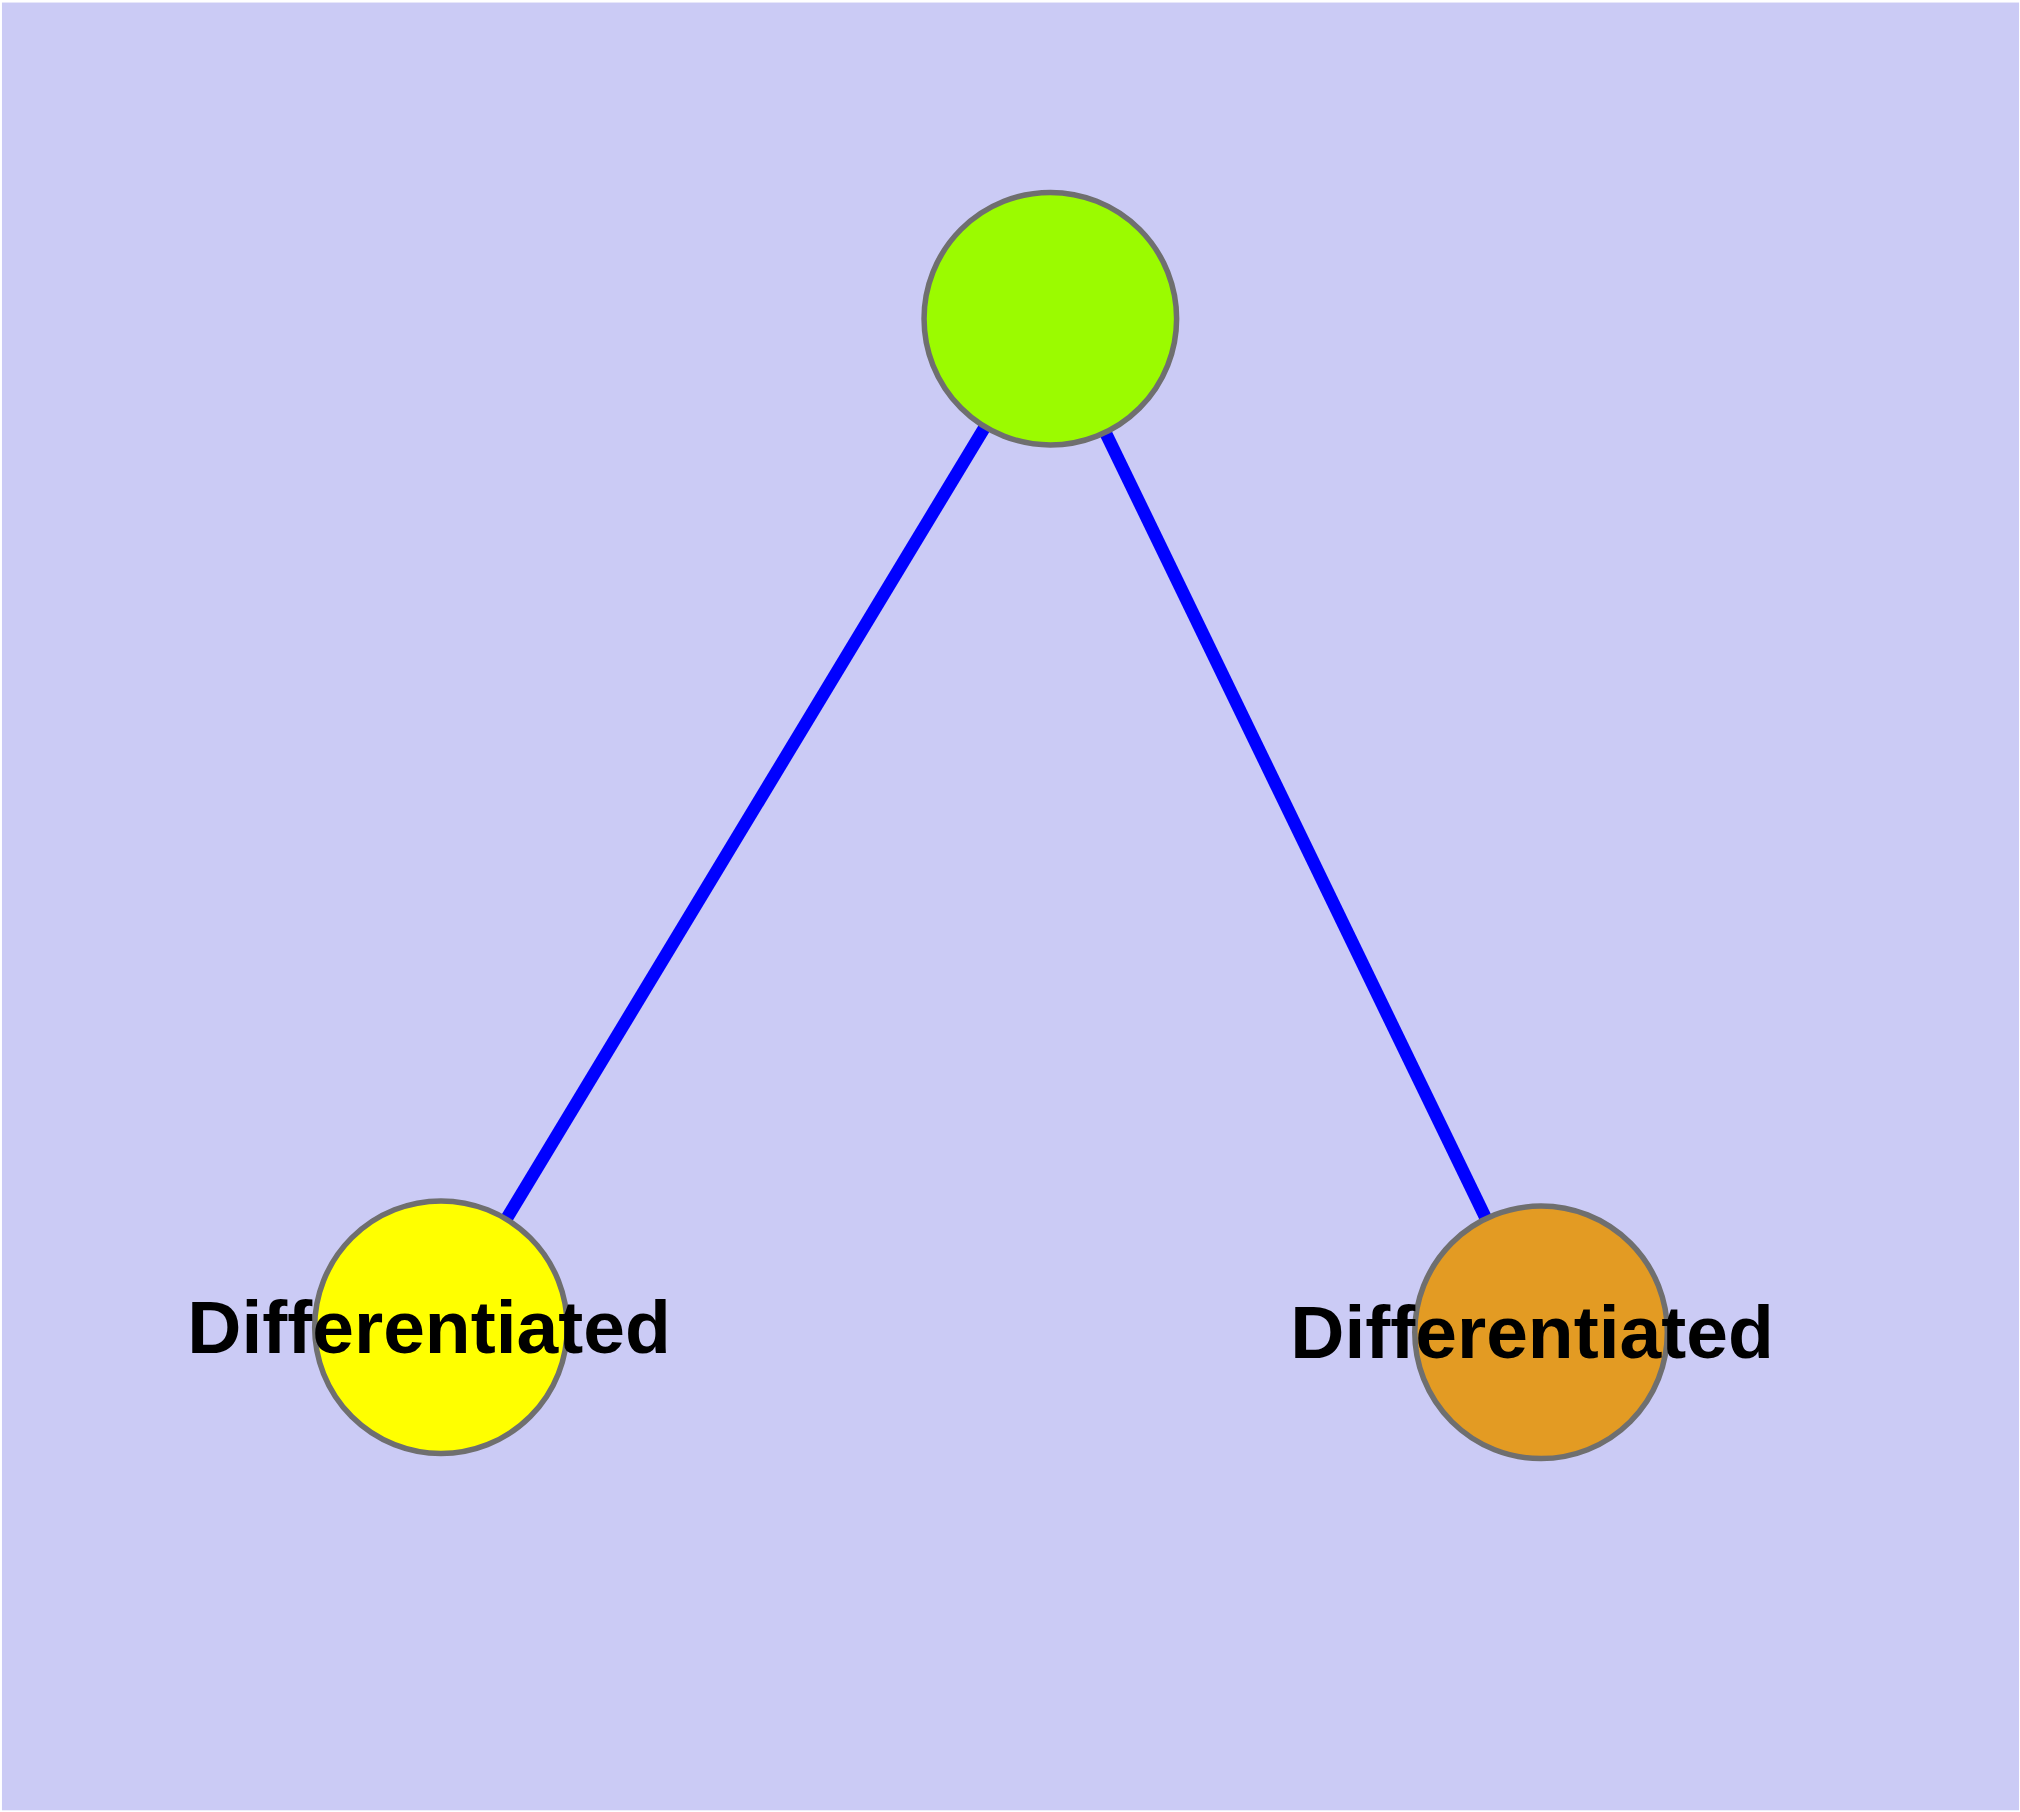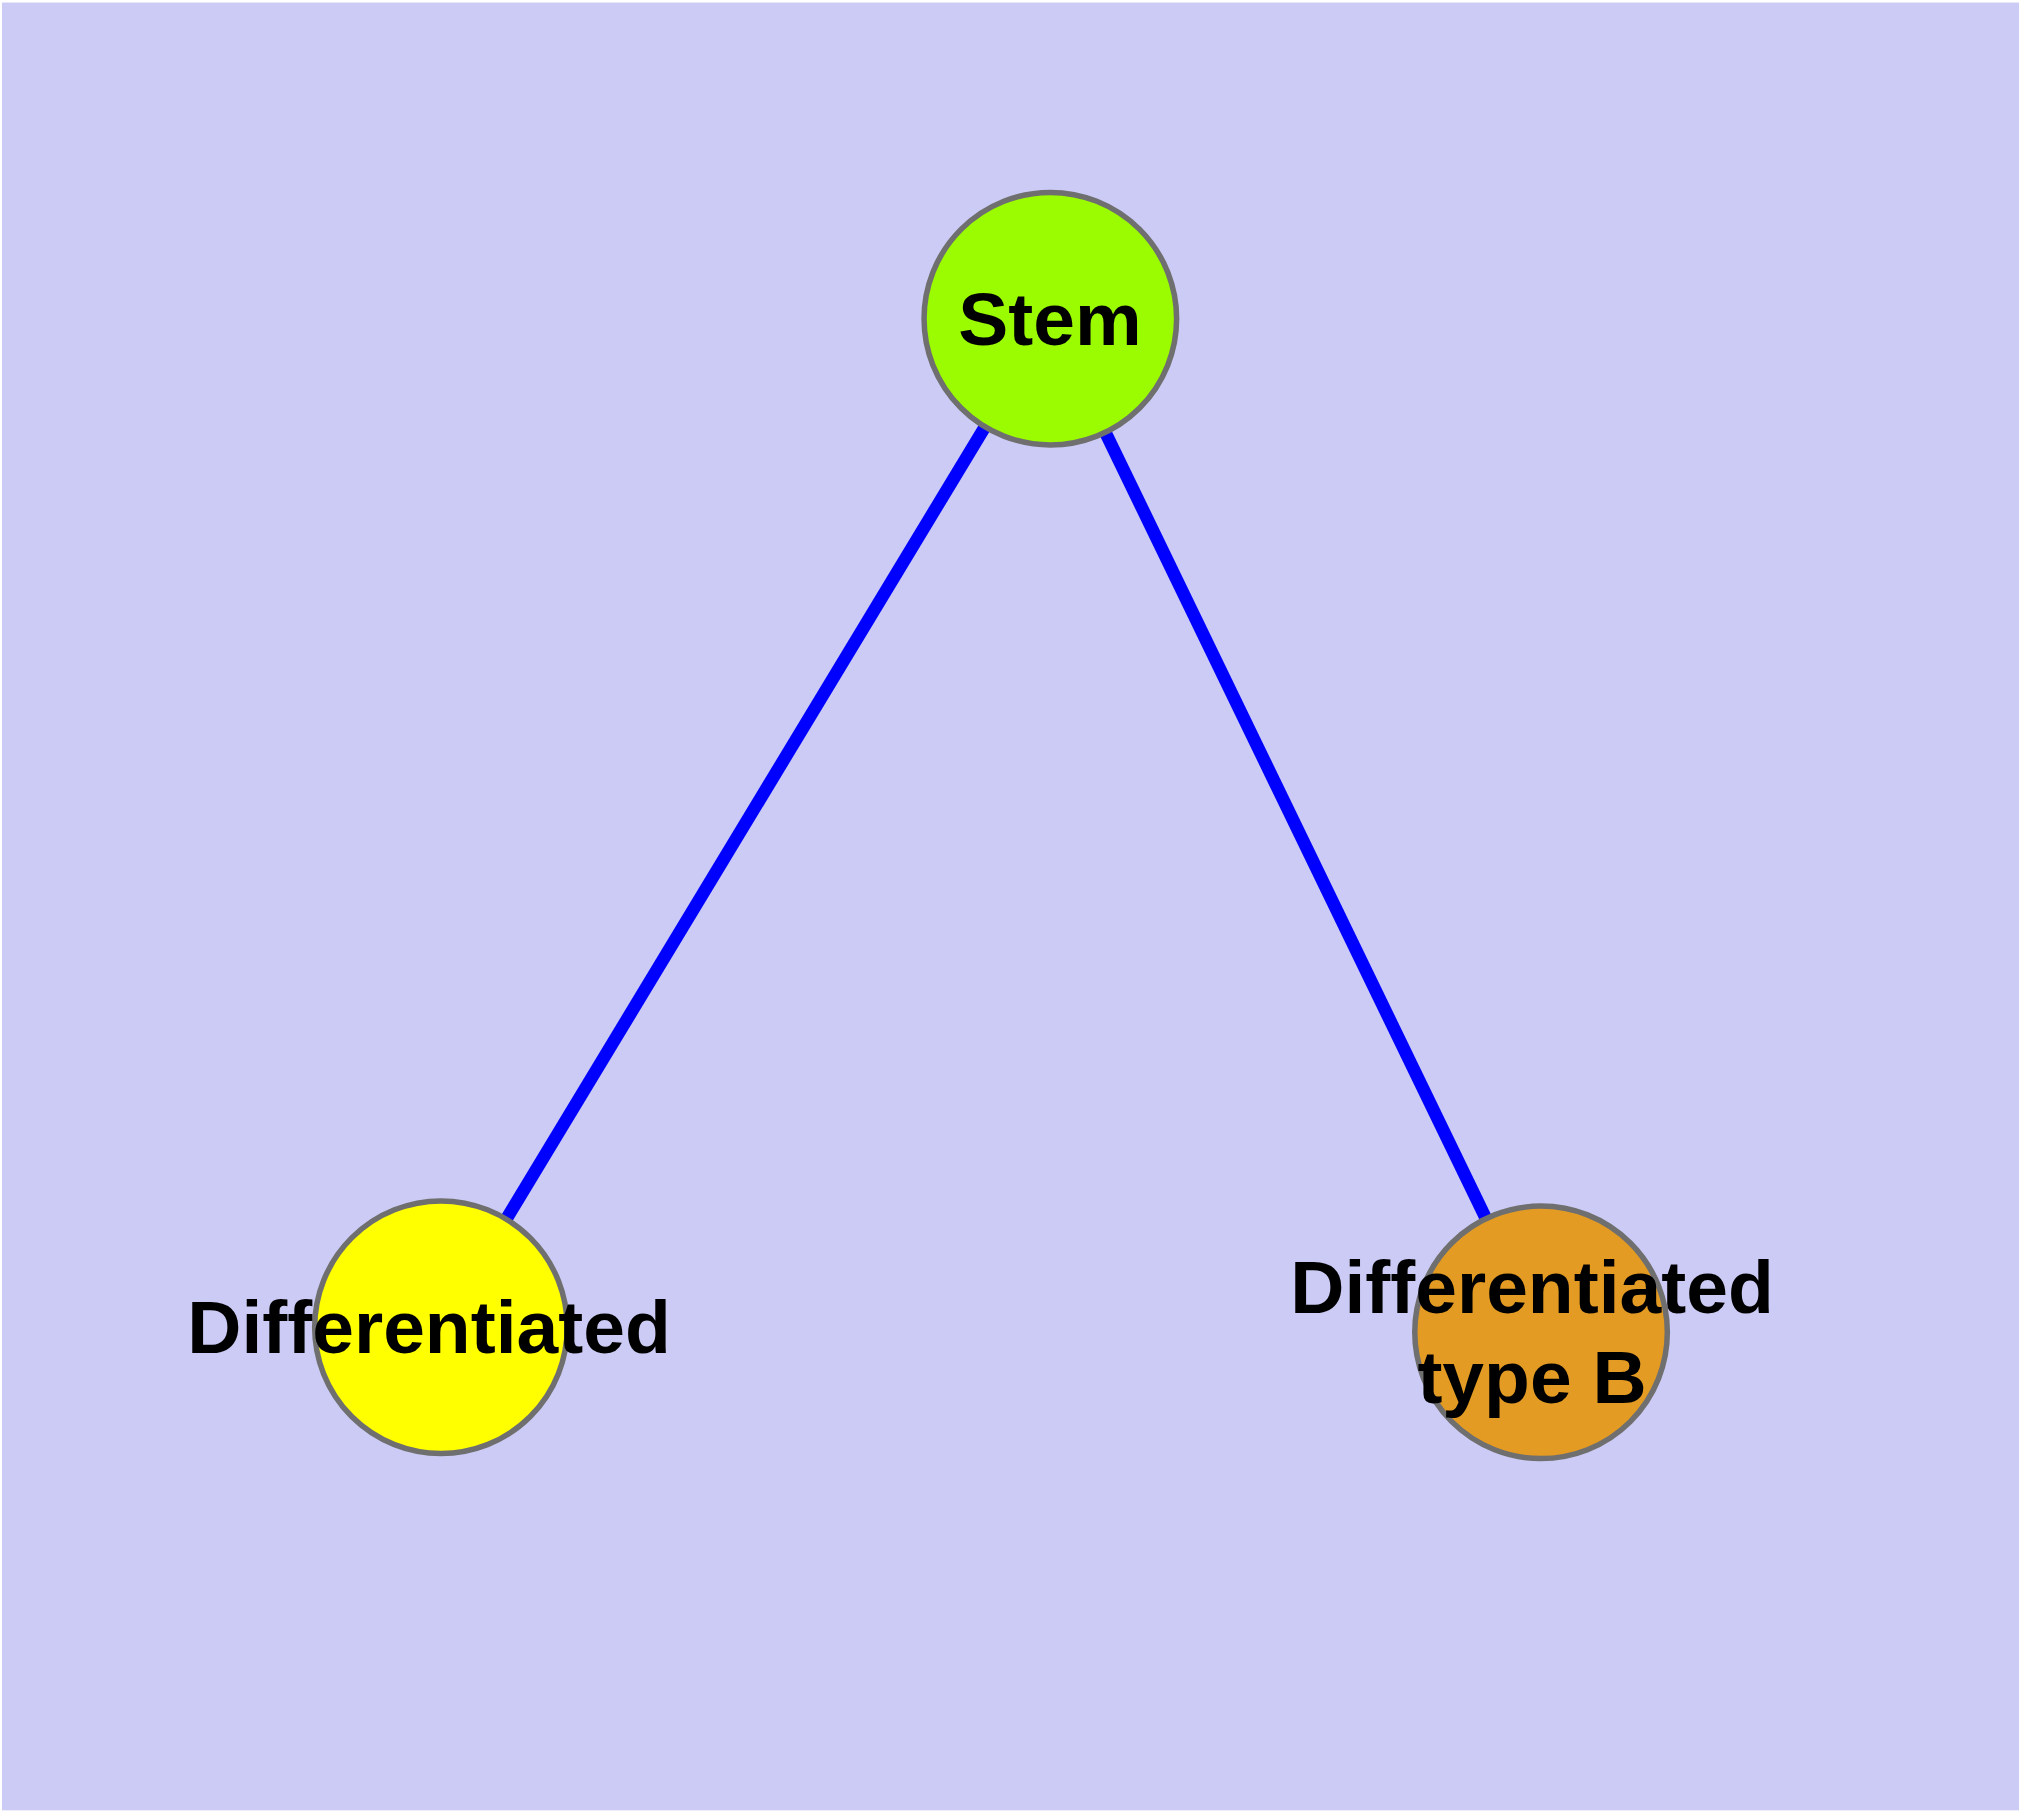--- a/index.html
+++ b/index.html
@@ -56,27 +56,23 @@
     <rect x="2" y="3" width="2380" height="2133" fill="#CBCBF5"></rect>
 
     <line x1="1239" y1="376" x2="520" y2="1566" stroke="#0000FF"></line>
     <line x1="1239" y1="376" x2="1818" y2="1572" stroke="#0000FF"></line>
 
     <circle cx="1239" cy="376" r="149" fill="#9BFB00"></circle>
     <circle cx="520" cy="1566" r="149" fill="#FFFF00"></circle>
     <circle cx="1818" cy="1572" r="149" fill="#E39B23"></circle>
   </svg>
 
-  <div class="node-label" id="stem-label">
-    <span>Stem</span>
-  </div>
 
   <div class="node-label" id="type-a-label">
     <span>Differentiated</span>
   </div>
 
   <div class="node-label" id="type-b-label">
     <span>Differentiated</span>
-    <span>type B</span>
   </div>
 
 </div>
 
 
 </body></html>

